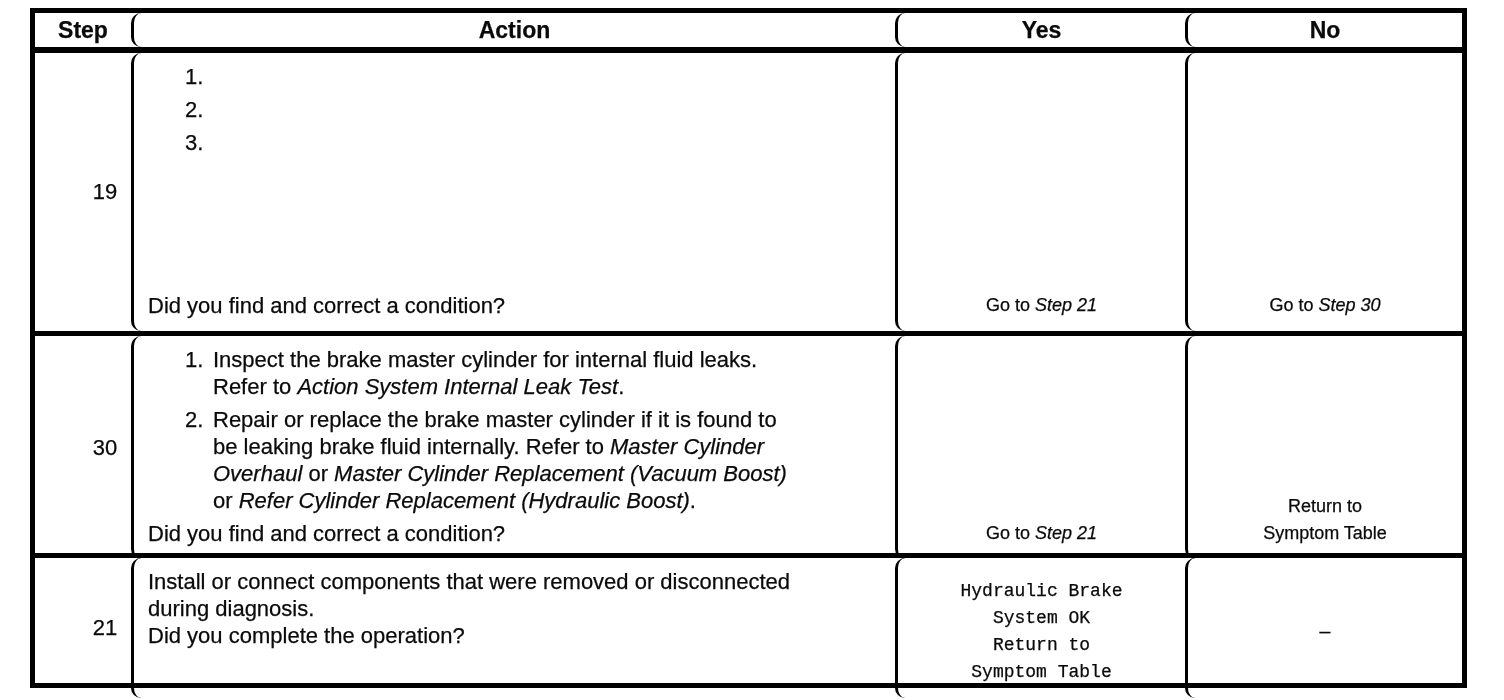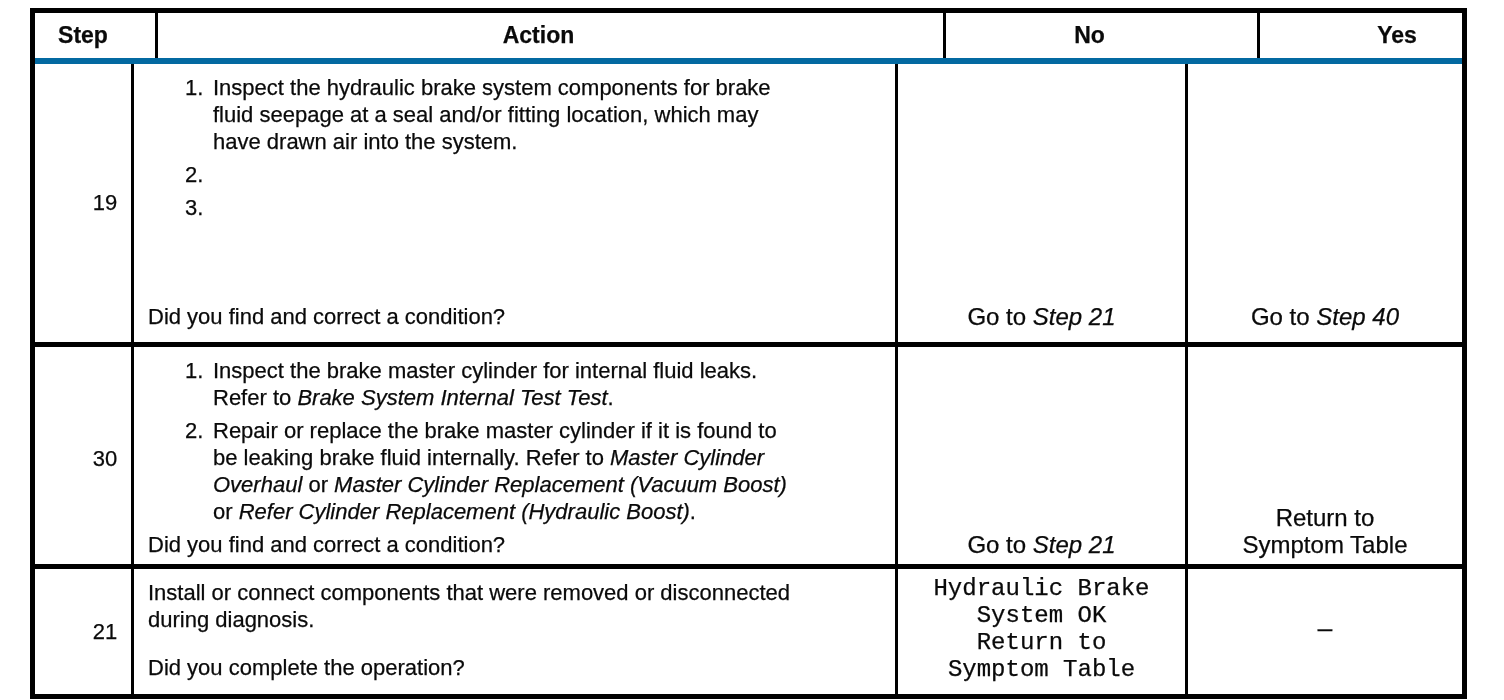--- a/index.html
+++ b/index.html
@@ -19,103 +19,100 @@
     margin: 8px 0 0 30px;
     border: 5px solid #000;
     background: #fff;
     -webkit-text-stroke: 0.25px currentColor;
   }
   .trow {
     display: grid;
     grid-template-columns: 96px 764px 290px 277px;
     box-sizing: border-box;
   }
-  .trow.header { height: 51px; border-bottom: 6px solid #0369a1; gap: 24px; }
+  .trow.header { height: 40px; border-bottom: 6px solid #000000; }
   .trow.r19 { height: 278px; }
   .trow.r20 { height: 222px; border-top: 5px solid #000; }
   .trow.r21 { height: 130px; border-top: 5px solid #000; }
   .cell { box-sizing: border-box; }
-  .trow .cell + .cell { border-left: 3px solid #000; }
+  .trow .cell + .cell { border-left: 3px solid #000; border-radius: 10px; }
 
   .hcell {
     display: flex; align-items: center; justify-content: center;
     font-weight: bold; font-size: 23px;
   }
   .stepcell {
     display: flex; align-items: center; justify-content: center;
     font-size: 22px;
     padding-left: 44px;
   }
   .actioncell {
     display: flex; flex-direction: column;
     padding: 10px 8px 12px 14px;
     font-size: 22px; line-height: 27px;
   }
   .item { display: flex; padding-left: 37px; margin-bottom: 6px; }
   .item .num { flex: none; width: 28px; }
   .item .txt { white-space: pre-line; }
-  .plain-text { white-space: pre-line; margin-bottom: 21px; }
+  .plain-text { white-space: pre-line; margin-bottom: 0; }
   .question { margin-top: auto; }
   .q-flow { }
   .it { font-style: italic; }
 
   .endcell {
     display: flex; flex-direction: column;
     align-items: center; justify-content: flex-end; text-align: center;
-    padding: 6px 10px 12px 10px;
-    font-size: 24px; line-height: 27px;
+    padding: 20px 10px 12px 10px;
+    font-size: 18px; line-height: 27px;
     white-space: pre-line;
   }
   .endcell.center { justify-content: center; gap: 0; font-family: Liberation Mono, monospace; }
 </style>
 </head>
 <body>
 
 <div class="page">
   <div class="tbl">
 
     <div class="trow header">
       <div class="cell hcell">Step</div>
       <div class="cell hcell">Action</div>
+      <div class="cell hcell">Yes</div>
       <div class="cell hcell">No</div>
-      <div class="cell hcell">Yes</div>
     </div>
 
     <div class="trow r19">
       <div class="cell stepcell">19</div>
       <div class="cell actioncell">
         <div class="item">
           <span class="num">1.</span>
-          <span class="txt">Inspect the hydraulic brake system components for brake
-fluid seepage at a seal and/or fitting location, which may
-have drawn air into the system.</span>
         </div>
         <div class="item">
           <span class="num">2.</span>
         </div>
         <div class="item">
           <span class="num">3.</span>
         </div>
         <div class="question">Did you find and correct a condition?</div>
       </div>
       <div class="cell endcell">
         <div><span>Go to </span><span class="it">Step 21</span></div>
       </div>
       <div class="cell endcell">
-        <div><span>Go to </span><span class="it">Step 40</span></div>
+        <div><span>Go to </span><span class="it">Step 30</span></div>
       </div>
     </div>
 
     <div class="trow r20">
       <div class="cell stepcell">30</div>
       <div class="cell actioncell">
         <div class="item">
           <span class="num">1.</span>
           <span class="txt"><span>Inspect the brake master cylinder for internal fluid leaks.
-Refer to </span><span class="it">Brake System Internal Test Test</span><span>.</span></span>
+Refer to </span><span class="it">Action System Internal Leak Test</span><span>.</span></span>
         </div>
         <div class="item">
           <span class="num">2.</span>
           <span class="txt"><span>Repair or replace the brake master cylinder if it is found to
 be leaking brake fluid internally. Refer to </span><span class="it">Master Cylinder
 Overhaul</span><span> or </span><span class="it">Master Cylinder Replacement (Vacuum Boost)</span><span>
 or </span><span class="it">Refer Cylinder Replacement (Hydraulic Boost)</span><span>.</span></span>
         </div>
         <div class="question">Did you find and correct a condition?</div>
       </div>

